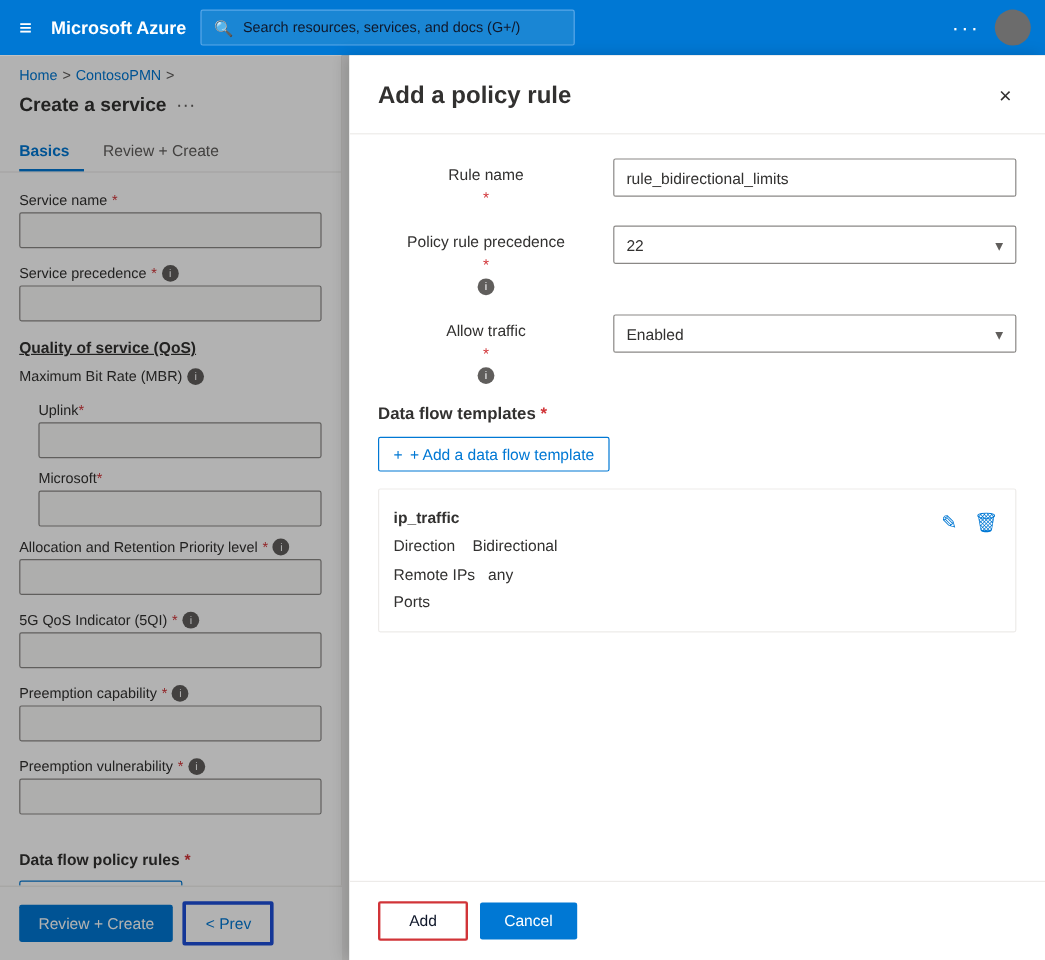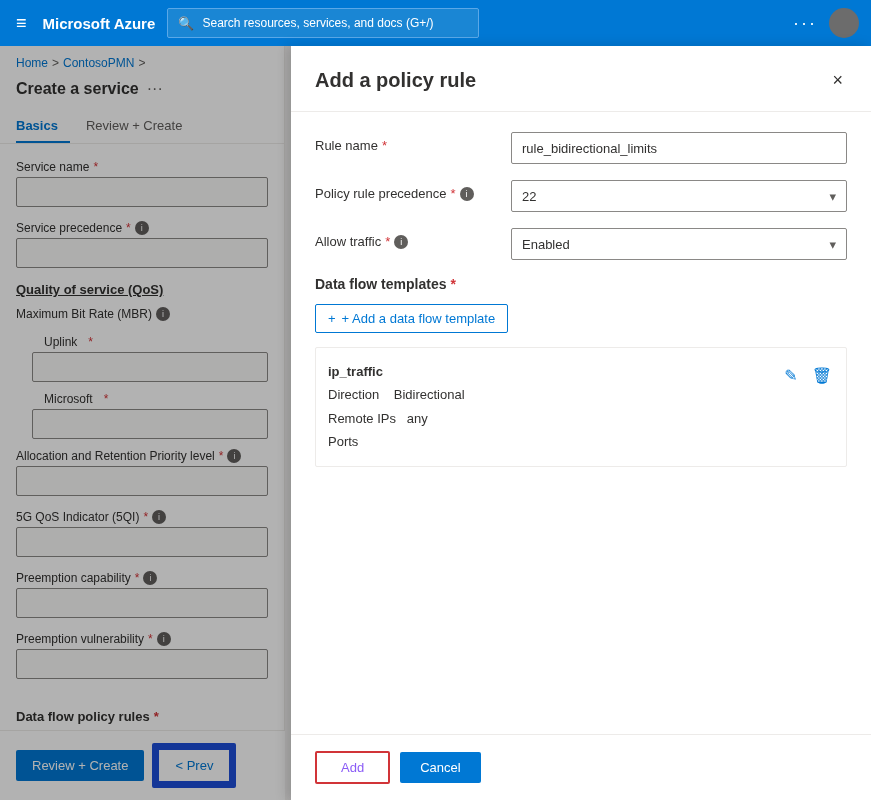--- a/index.html
+++ b/index.html
@@ -138,23 +138,22 @@
     }
     .sub-field {
       margin-left: 16px;
       margin-bottom: 10px;
     }
     .sub-label {
       font-size: 12px;
       color: #323130;
       display: flex;
       align-items: center;
-      gap: 11px;
+      gap: 0;
       margin-bottom: 3px;
-      margin-left: 12px;
     }
 
     
     .policy-rules-section { padding: 0 16px 16px; }
     .policy-rules-title {
       font-weight: 700;
       font-size: 13px;
       margin-bottom: 10px;
       display: flex;
       align-items: center;
@@ -203,21 +202,21 @@
       color: white;
       border: none;
       padding: 8px 16px;
       font-size: 13px;
       cursor: pointer;
       border-radius: 2px;
     }
     .btn-secondary {
       background: white;
       color: #0078d4;
-      border: 7px solid #1d4ed8;
+      border: 3px solid #1d4ed8;
       padding: 8px 16px;
       font-size: 13px;
       cursor: pointer;
       border-radius: 2px;
     }
 
     
     .modal-overlay {
       position: absolute;
       top: 0; left: 0; right: 0; bottom: 0;
@@ -274,20 +273,21 @@
     }
     .modal-form-label {
       width: 180px;
       flex-shrink: 0;
       font-size: 13px;
       color: #323130;
       padding-top: 6px;
       display: flex;
       align-items: center;
       gap: 4px;
+      flex-direction: column;
     }
     .modal-form-control { flex: 1; }
     .text-input {
       width: 100%;
       height: 32px;
       border: 1px solid #8a8886;
       border-radius: 2px;
       padding: 0 10px;
       font-size: 13px;
       color: #323130;
@@ -347,21 +347,21 @@
       border: none;
       cursor: pointer;
       color: #0078d4;
       font-size: 15px;
       padding: 2px;
     }
 
     
     .btn-add-highlighted {
       background: white;
-      color: #8b5cf6;
+      color: #0f172a;
       border: 2px solid #d13438;
       padding: 7px 24px;
       font-size: 13px;
       cursor: pointer;
       border-radius: 2px;
     }
     .btn-cancel {
       background: #0078d4;
       color: white;
       border: none;
@@ -372,21 +372,21 @@
     }
   </style>
 </head>
 <body>
 
 <div class="top-nav">
   <span class="hamburger">≡</span>
   <span class="nav-title">Microsoft Azure</span>
   <div class="search-bar">
     <span>🔍</span>
-    <span style="color:#ffffff;font-size:12px;">Search resources, services, and docs (G+/)</span>
+    <span style="color:#0f172a;font-size:12px;">Search resources, services, and docs (G+/)</span>
   </div>
   <div class="nav-spacer"></div>
   <span class="nav-dots">···</span>
   <div class="avatar"></div>
 </div>
 
 <div class="main-container">
 
   <div class="left-panel">
 

